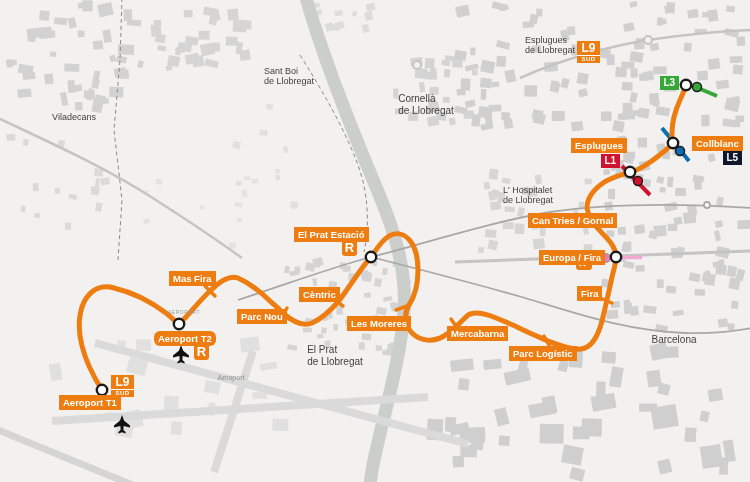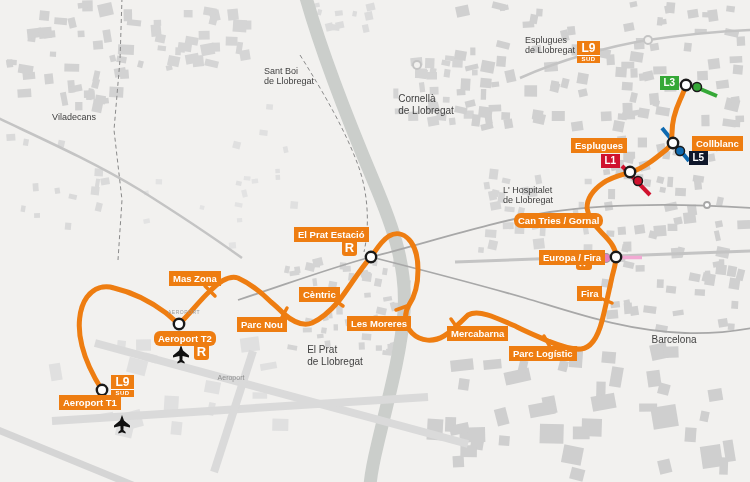--- a/index.html
+++ b/index.html
@@ -542,42 +542,42 @@
 
     <g transform="translate(576,254)">
       <rect width="16" height="16" rx="3" fill="#EE7D11"></rect>
       <path d="M4,12 L8,4 M8,12 L12,4" stroke="#fff" stroke-width="1.7" fill="none"></path>
     </g>
   </svg>
 
   <div class="labels">
       <div class="st-label" style="left: 692px; top: 136px; background: rgb(238, 125, 17);">Collblanc</div>
       <div class="st-label" style="left: 571px; top: 138px; background: rgb(238, 125, 17);">Esplugues</div>
-      <div class="st-label" style="left: 514px; top: 213px; background: rgb(238, 125, 17); border-radius: 7px;">Can Tries / Gornal</div>
+      <div class="st-label" style="left: 528px; top: 213px; background: rgb(238, 125, 17);">Can Tries / Gornal</div>
       <div class="st-label" style="left: 539px; top: 240px; background: rgb(238, 125, 17); margin-top: 10px;">Europa / Fira</div>
       <div class="st-label" style="left: 577px; top: 286px; background: rgb(238, 125, 17);">Fira</div>
       <div class="st-label" style="left: 509px; top: 346px; background: rgb(238, 125, 17);">Parc Logístic</div>
       <div class="st-label" style="left: 447px; top: 326px; background: rgb(238, 125, 17);">Mercabarna</div>
       <div class="st-label" style="left: 347px; top: 316px; background: rgb(238, 125, 17);">Les Moreres</div>
       <div class="st-label" style="left: 294px; top: 227px; background: rgb(238, 125, 17);">El Prat Estació</div>
       <div class="st-label" style="left: 299px; top: 287px; background: rgb(238, 125, 17);">Cèntric</div>
-      <div class="st-label" style="left: 237px; top: 309px; background: rgb(238, 125, 17); margin-top: 8px;">Parc Nou</div>
-      <div class="st-label" style="left: 169px; top: 271px; background: rgb(238, 125, 17);">Mas Zona</div>
+      <div class="st-label" style="left: 237px; top: 309px; background: rgb(238, 125, 17);">Parc Nou</div>
+      <div class="st-label" style="left: 169px; top: 271px; background: rgb(238, 125, 17);">Mas Fira</div>
       <div class="st-label" style="left: 154px; top: 331px; background: rgb(238, 125, 17); border-radius: 6px;">Aeroport T2</div>
       <div class="st-label" style="left: 59px; top: 395px; background: rgb(238, 125, 17);">Aeroport T1</div>
       <div class="l9badge" style="left: 577px; top: 41px; background: rgb(238, 125, 17);">
         <span class="ln">L9</span>
         <span class="sub">SUD</span>
       </div>
       <div class="l9badge" style="left: 111px; top: 375px; background: rgb(238, 125, 17);">
         <span class="ln">L9</span>
         <span class="sub">SUD</span>
       </div>
       <div class="conn" style="left: 660px; top: 76px; background: rgb(53, 168, 55);">L3</div>
-      <div class="conn" style="left: 689px; top: 151px; background: #0f172a; text-align: center;">L5</div>
+      <div class="conn" style="left: 723px; top: 151px; background: #0f172a; text-align: center;">L5</div>
       <div class="conn" style="left: 601px; top: 154px; background: rgb(208, 18, 46);">L1</div>
       <div class="rbadge" style="left: 342px; top: 239px; background: rgb(238, 125, 17);">R</div>
       <div class="rbadge" style="left: 194px; top: 343px; background: rgb(238, 125, 17);">R</div>
       <div class="place" style="left: 74px; top: 117px; font-size: 9px;">Viladecans</div>
       <div class="place" style="left: 289px; top: 76px; font-size: 9px;">Sant Boi
 de Llobregat</div>
       <div class="place" style="left: 426px; top: 104px; font-size: 10px;">Cornellà
 de Llobregat</div>
       <div class="place" style="left: 550px; top: 45px; font-size: 9px;">Esplugues
 de Llobregat</div>

